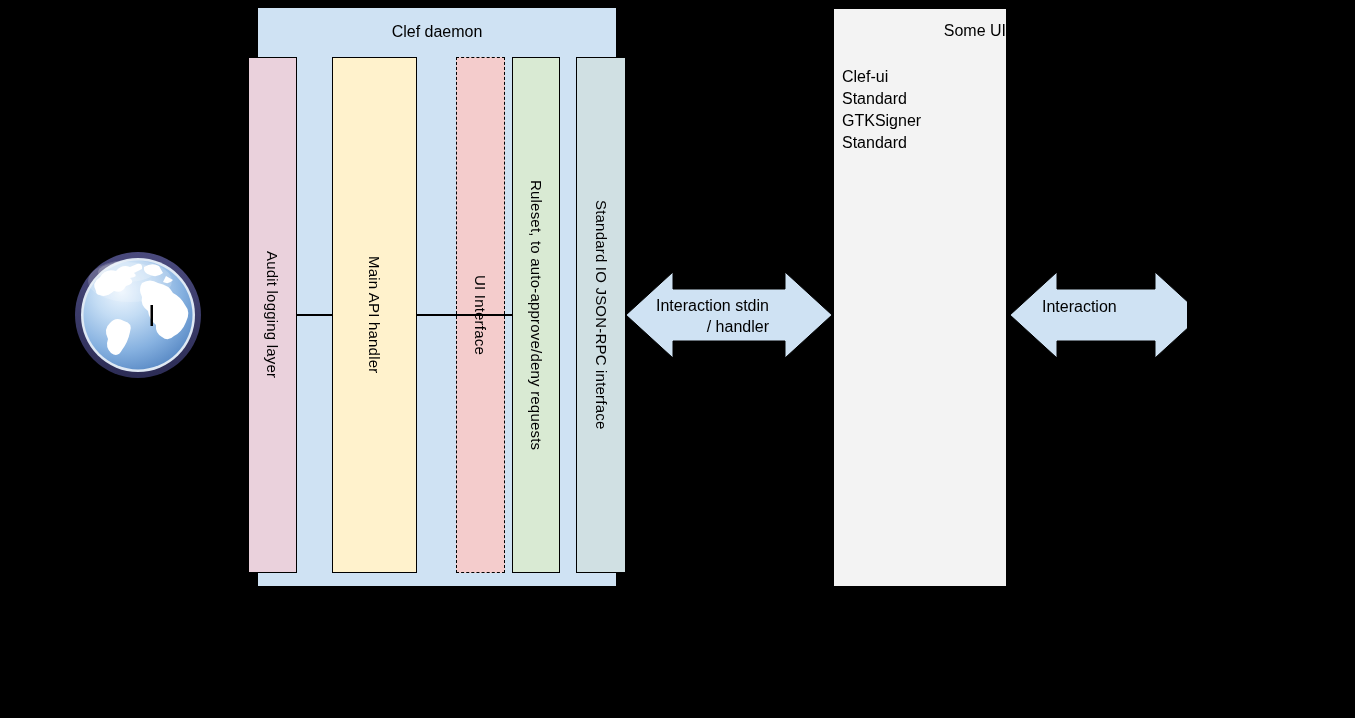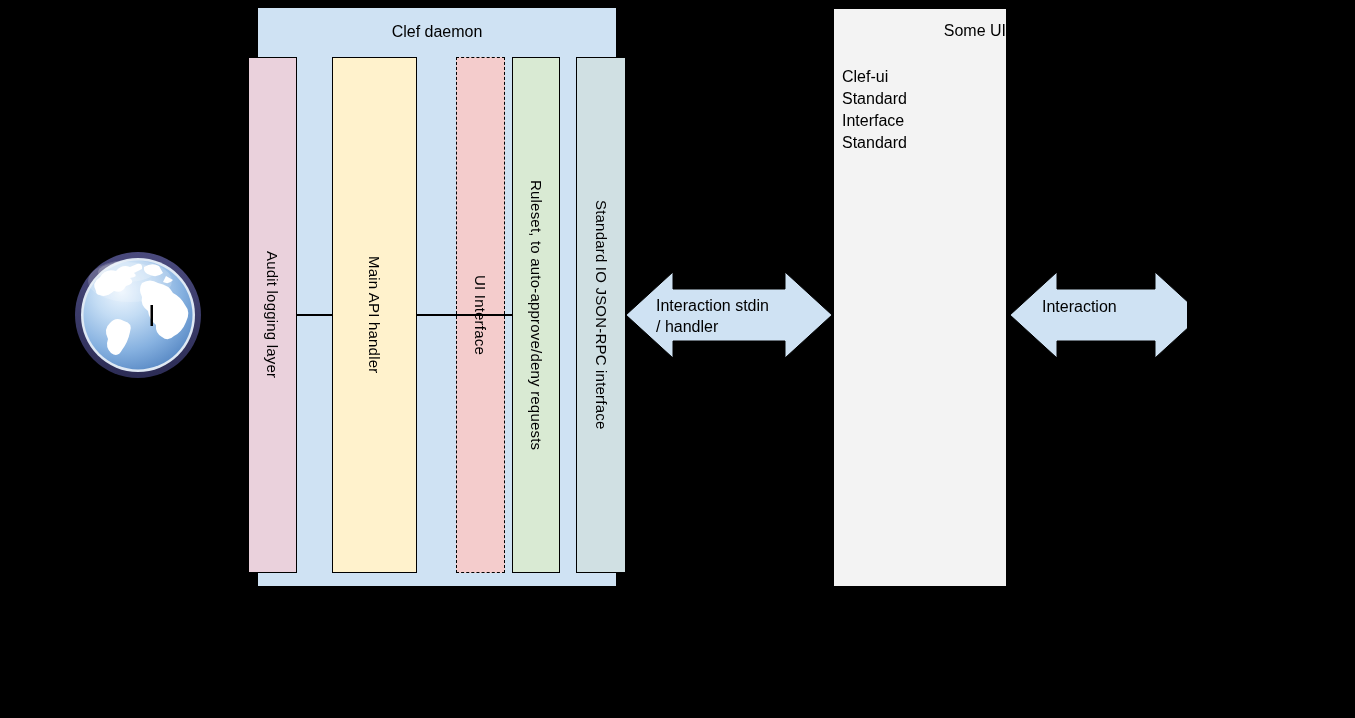--- a/index.html
+++ b/index.html
@@ -29,21 +29,21 @@
   .conn{position:absolute;height:1.5px;background:#000;z-index:3;}
   #conn-left{left:297px;top:314px;width:36px;}
   #conn-right{left:416px;top:314px;width:97px;}
   .icon-svg{position:absolute;z-index:2;}
   #globe-icon{left:72px;top:249px;}
   #person-icon{left:1202px;top:254px;}
   .arrow-svg{position:absolute;z-index:1;}
   #arrow1{left:625px;top:271px;}
   #arrow2{left:1009px;top:271px;}
   .arrow-label{position:absolute;z-index:4;font-size:16px;line-height:21px;white-space:pre;}
-  #arrow1-label{left:656px;top:295px;}
+  #arrow1-label{left:656px;top:295px;text-align:right;}
   #arrow2-label{left:1042px;top:296px;}
 </style>
 </head>
 <body>
 
 <div id="stage">
 
   <div id="clef-box" class="box" style="background: rgb(207, 226, 243);">
     <span class="box-title">Clef daemon</span>
   </div>
@@ -98,21 +98,21 @@
   <svg id="arrow1" class="arrow-svg" width="208" height="88" viewBox="0 0 208 88">
     <path d="M1,44 L48,1 L48,18 L160,18 L160,1 L207,44 L160,87 L160,70 L48,70 L48,87 Z" fill="#cfe2f3" stroke="#000000" stroke-width="1" stroke-linejoin="round"></path>
   </svg>
   <div id="arrow1-label" class="arrow-label"><span>Interaction stdin</span><br><span>/ handler</span></div>
 
   <div id="someui-box" class="box" style="background: rgb(243, 243, 243);">
     <span class="box-title">Some UI</span>
     <ul class="ui-list">
       <li>Clef-ui</li>
       <li>Standard</li>
-      <li>Interface</li>
+      <li>GTKSigner</li>
       <li>Standard</li>
     </ul>
   </div>
 
   <svg id="arrow2" class="arrow-svg" width="194" height="88" viewBox="0 0 194 88">
     <path d="M1,44 L48,1 L48,18 L146,18 L146,1 L193,44 L146,87 L146,70 L48,70 L48,87 Z" fill="#cfe2f3" stroke="#000000" stroke-width="1" stroke-linejoin="round"></path>
   </svg>
   <div id="arrow2-label" class="arrow-label">Interaction</div>
 
   <svg id="person-icon" class="icon-svg" width="103" height="112" viewBox="0 0 103 112">

